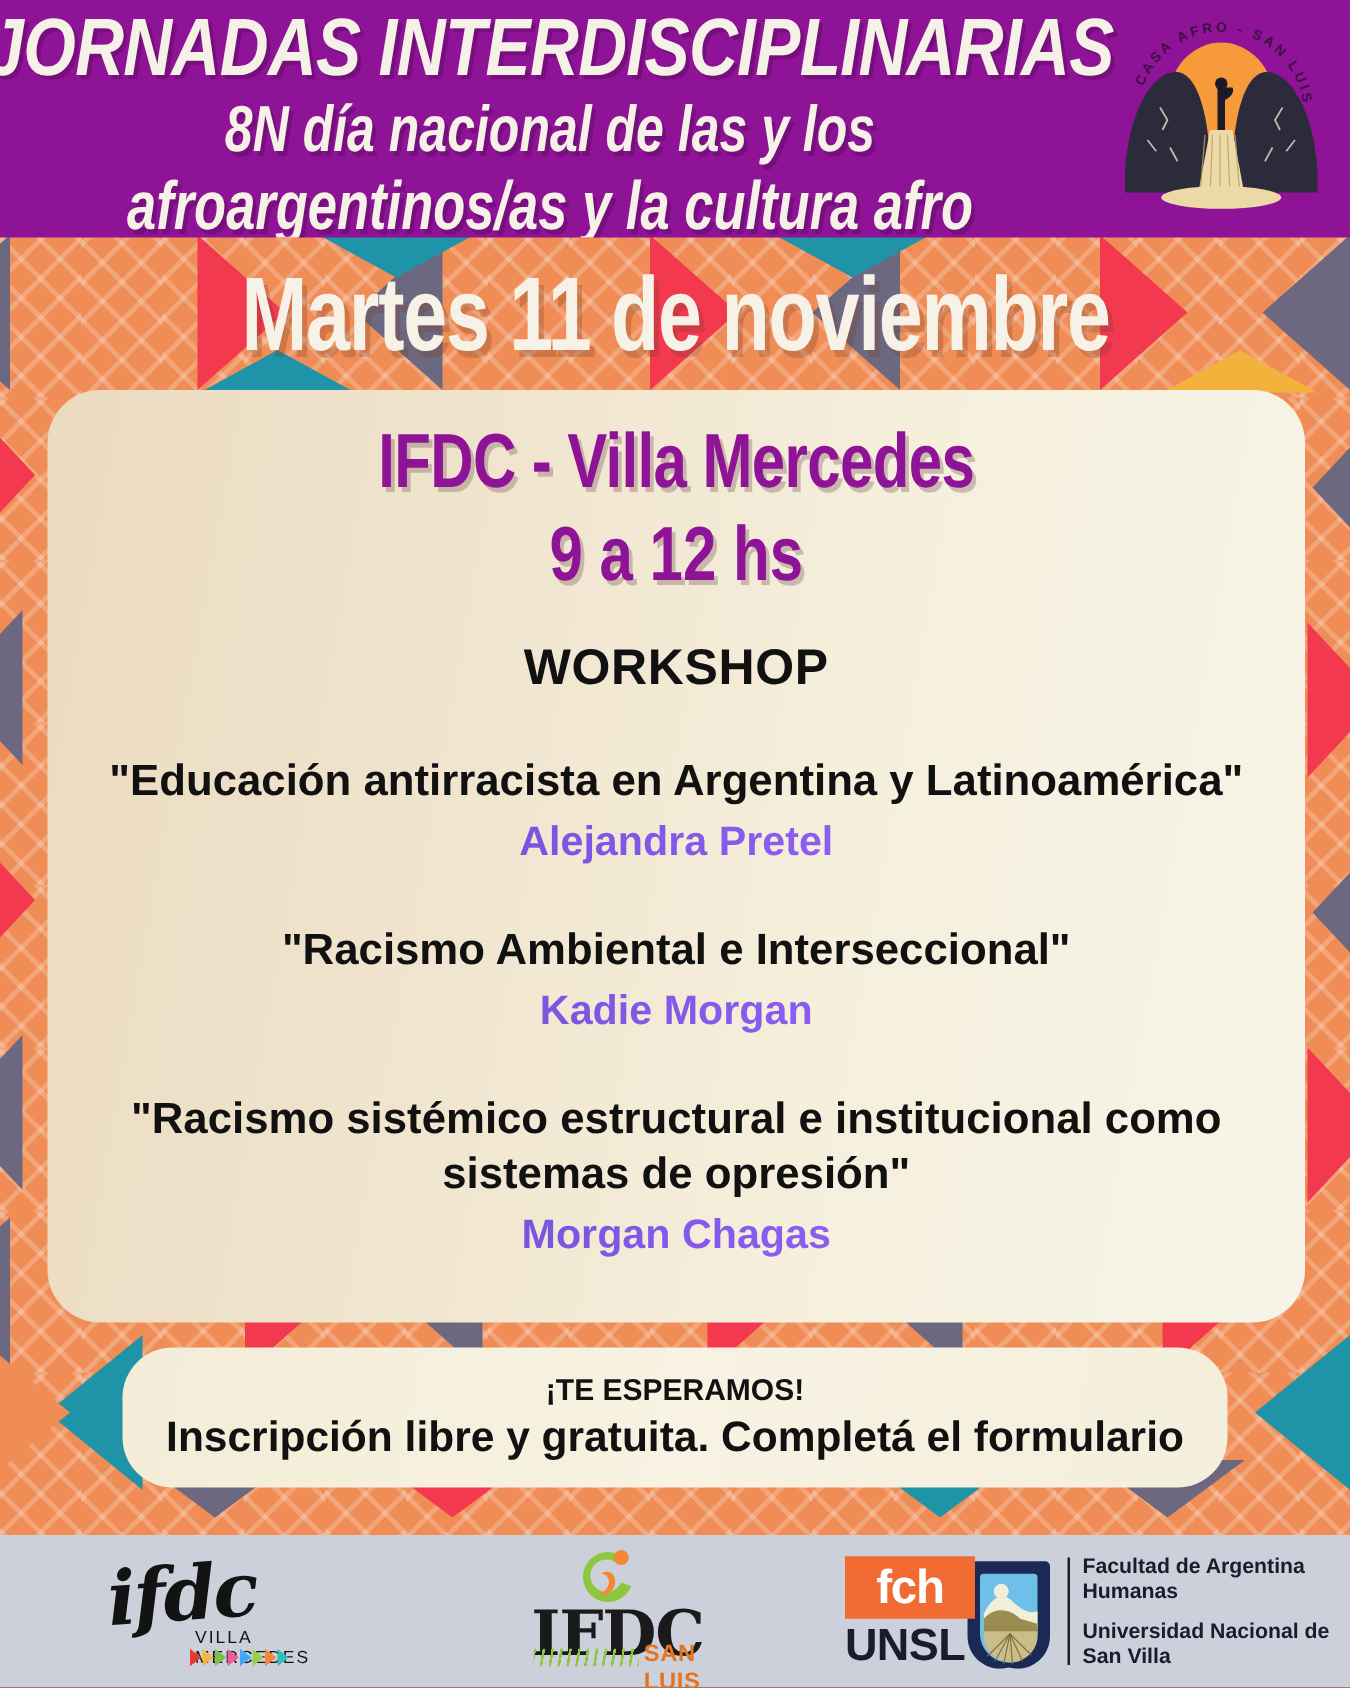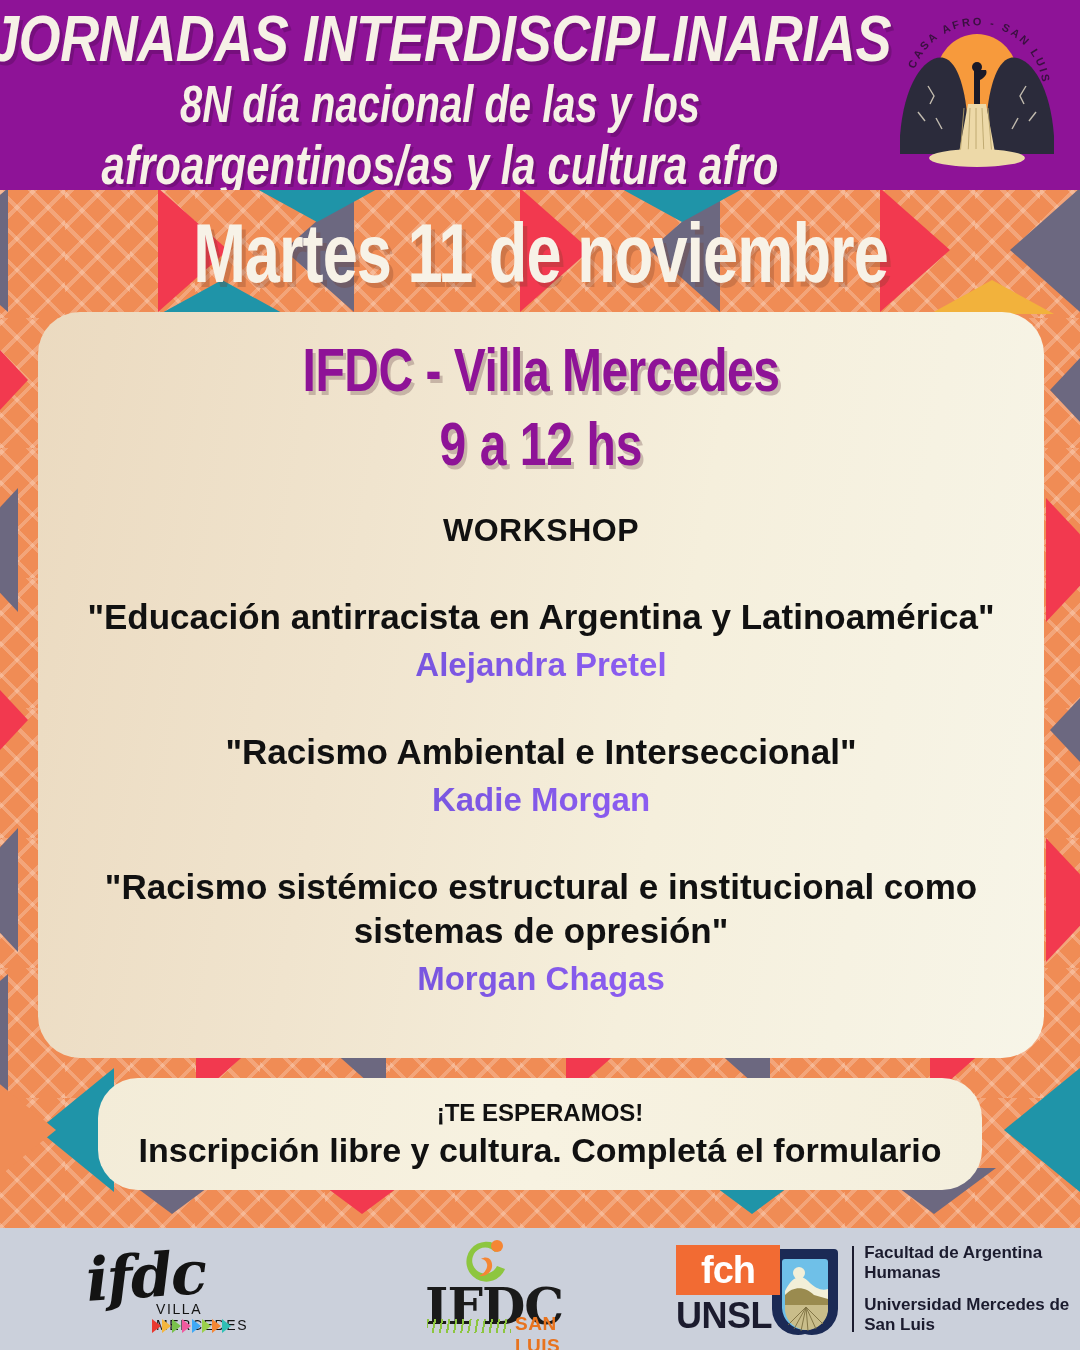--- a/index.html
+++ b/index.html
@@ -125,21 +125,21 @@
   }
   .hours{
     margin-top:26px;
     font-size:48px; font-weight:bold; color:#8E1397;
     transform:scaleY(1.28); transform-origin:center top;
     text-shadow:3px 3px 0 rgba(120,90,90,0.35);
     line-height:1.0;
   }
   .workshop-label{
     margin-top:50px;
-    font-size:32px; font-weight:bold; color:#111;
+    font-size:40px; font-weight:bold; color:#111;
     letter-spacing:0.5px;
   }
   .talk{ margin-top:46px; }
   .talk-title{
     font-size:35px; font-weight:bold; color:#111;
     line-height:1.28;
     padding:0 6px;
   }
   .talk-speaker{
     margin-top:6px;
@@ -340,21 +340,21 @@
     </div>
 
     <div class="talk">
       <div class="talk-title">"Racismo sistémico estructural e institucional como sistemas de opresión"</div>
       <div class="talk-speaker">Morgan Chagas</div>
     </div>
   </div>
 
   <div class="cta-card">
     <div class="cta-line1">¡TE ESPERAMOS!</div>
-    <div class="cta-line2">Inscripción libre y cultura. Completá el formulario</div>
+    <div class="cta-line2">Inscripción libre y gratuita. Completá el formulario</div>
   </div>
 
   <div class="footer">
 
     <div class="logo-slot slot-a">
       <div class="ifdc-vm">
         <div class="script">ifdc</div>
         <div class="vm">VILLA MERCEDES</div>
         <div class="chevrons">
           <span class="cv" style="border-left-color:#E8392F"></span>
@@ -405,19 +405,19 @@
               <line x1="38" y1="64" x2="40" y2="88"></line>
             <line x1="38" y1="64" x2="48" y2="86"></line>
               <line x1="38" y1="64" x2="55" y2="81"></line>
           </g>
         </svg>
 
         <div class="fch-divider"></div>
 
         <div class="fch-text">
           <div class="l1">Facultad de Argentina Humanas</div>
-          <div class="l2">Universidad Mercedes de San Luis</div>
+          <div class="l2">Universidad Nacional de San Villa</div>
         </div>
       </div>
     </div>
 
   </div>
 </div>
 
 </body></html>

